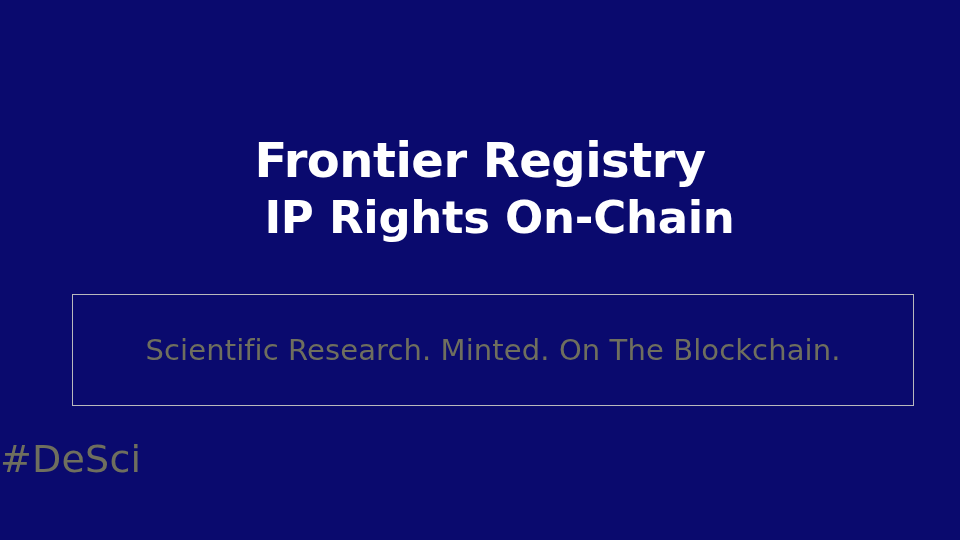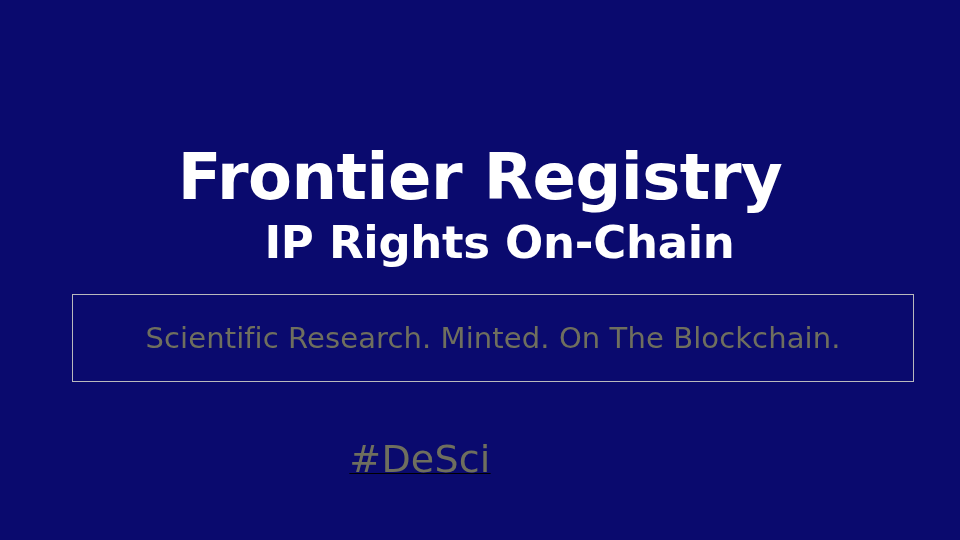--- a/index.html
+++ b/index.html
@@ -26,26 +26,26 @@
   .title-block {
     position: absolute;
     left: 0;
     top: 136px;
     width: 960px;
     text-align: center;
   }
 
   .headline {
     font-family: "DejaVu Sans", "Liberation Sans", sans-serif;
-    font-size: 64px;
+    font-size: 48px;
     font-weight: 700;
     line-height: 1.04;
     color: #ffffff;
     letter-spacing: -0.5px;
-    margin: 8px;
+    margin: 0;
     white-space: nowrap;
   }
 
   .subheadline {
     font-family: "DejaVu Sans", "Liberation Sans", sans-serif;
     font-size: 45px;
     font-weight: 700;
     line-height: 1.06;
     color: #ffffff;
     letter-spacing: -0.3px;
@@ -53,21 +53,21 @@
     white-space: nowrap;
     padding-left: 39px;
   }
 
   
   .tagline-box {
     position: absolute;
     left: 72px;
     top: 294px;
     width: 842px;
-    height: 88px;
+    height: 112px;
     border: 1px solid #b9b9bd;
     box-sizing: border-box;
     display: flex;
     align-items: center;
     justify-content: center;
   }
 
   .tagline-text {
     font-family: "DejaVu Sans", "Liberation Sans", sans-serif;
     font-size: 29px;
@@ -77,22 +77,21 @@
     letter-spacing: 0.1px;
     white-space: nowrap;
   }
 
   
   .hashtag-row {
     position: absolute;
     left: 0;
     top: 437px;
     width: 840px;
-    text-align: center;
-    text-decoration: underline;
+    text-align: left;
   }
 
   .hashtag-text {
     font-family: "DejaVu Sans", "Liberation Sans", sans-serif;
     font-size: 38px;
     font-weight: 400;
     line-height: 1.2;
     color: #6f6f5e;
     letter-spacing: 0.2px;
     white-space: nowrap;

